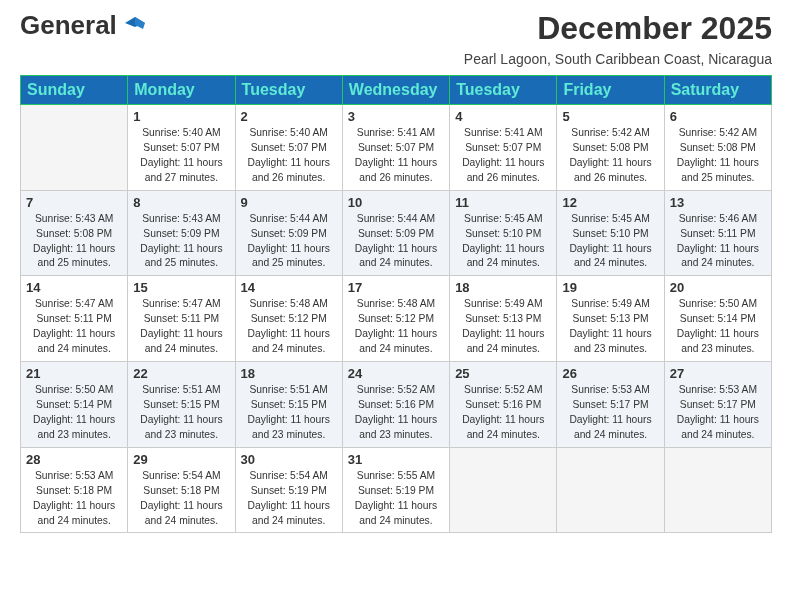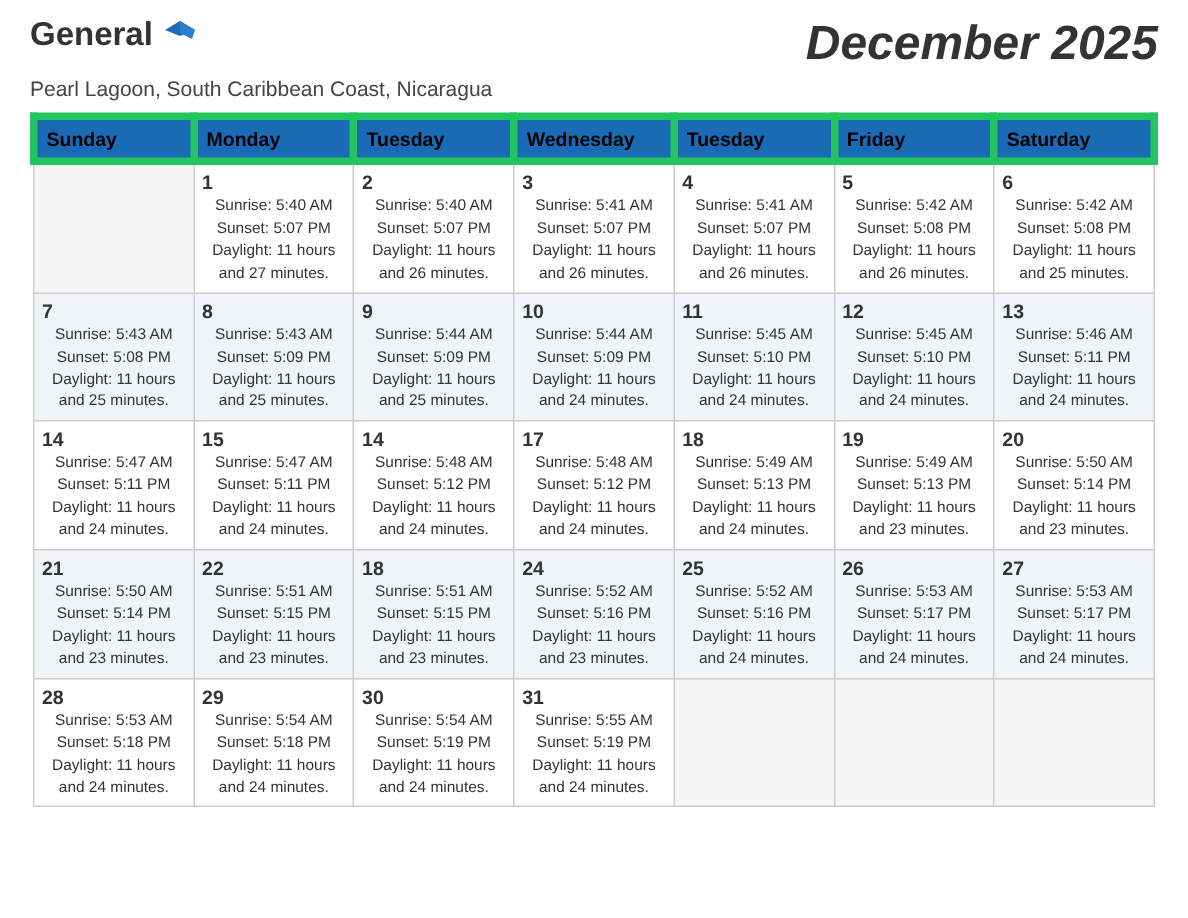--- a/index.html
+++ b/index.html
@@ -24,41 +24,40 @@
     .logo-area {
       display: flex;
       align-items: center;
       gap: 2px;
     }
     .month-title {
       font-size: 32px;
       font-weight: bold;
       color: #333;
       text-align: right;
-      font-style: italic;
     }
     .location {
-      text-align: left;
+      text-align: right;
       font-size: 14px;
       color: #444;
       margin-bottom: 8px;
     }
     .calendar {
       width: 100%;
       border-collapse: collapse;
       table-layout: fixed;
     }
     .calendar th {
       background-color: #1a6bb5;
-      color: #000000;
+      color: #5eead4;
       text-align: left;
       padding: 5px 6px;
-      font-size: 13px;
+      font-size: 16px;
       font-weight: bold;
-      border: 5px solid #22c55e;
+      border: 1px solid #22c55e;
     }
     .calendar td {
       vertical-align: top;
       border: 1px solid #ccc;
       padding: 4px 5px;
       height: 80px;
       font-size: 10.5px;
       color: #333;
       background: #fff;
     }
@@ -82,21 +81,21 @@
     }
   </style>
 </head>
 <body>
 
 <div class="page">
   <div class="header">
     <div class="logo-area">
       <div>
         <div style="display:flex; align-items:center; gap:0;">
-          <span style="font-size:22px; font-weight:bold; color:#333;">General</span>
+          <span style="font-size:26px; font-weight:bold; color:#333;">General</span>
           <svg width="28" height="22" viewBox="0 0 28 22">
             <polygon points="8,8 18,2 28,8 18,12" fill="#1a6bb5"></polygon>
             <polygon points="18,2 28,8 26,14 18,10" fill="#2980c8"></polygon>
           </svg>
         </div>
       </div>
     </div>
     <div style="text-align:right;">
       <div class="month-title">December 2025</div>
     </div>

